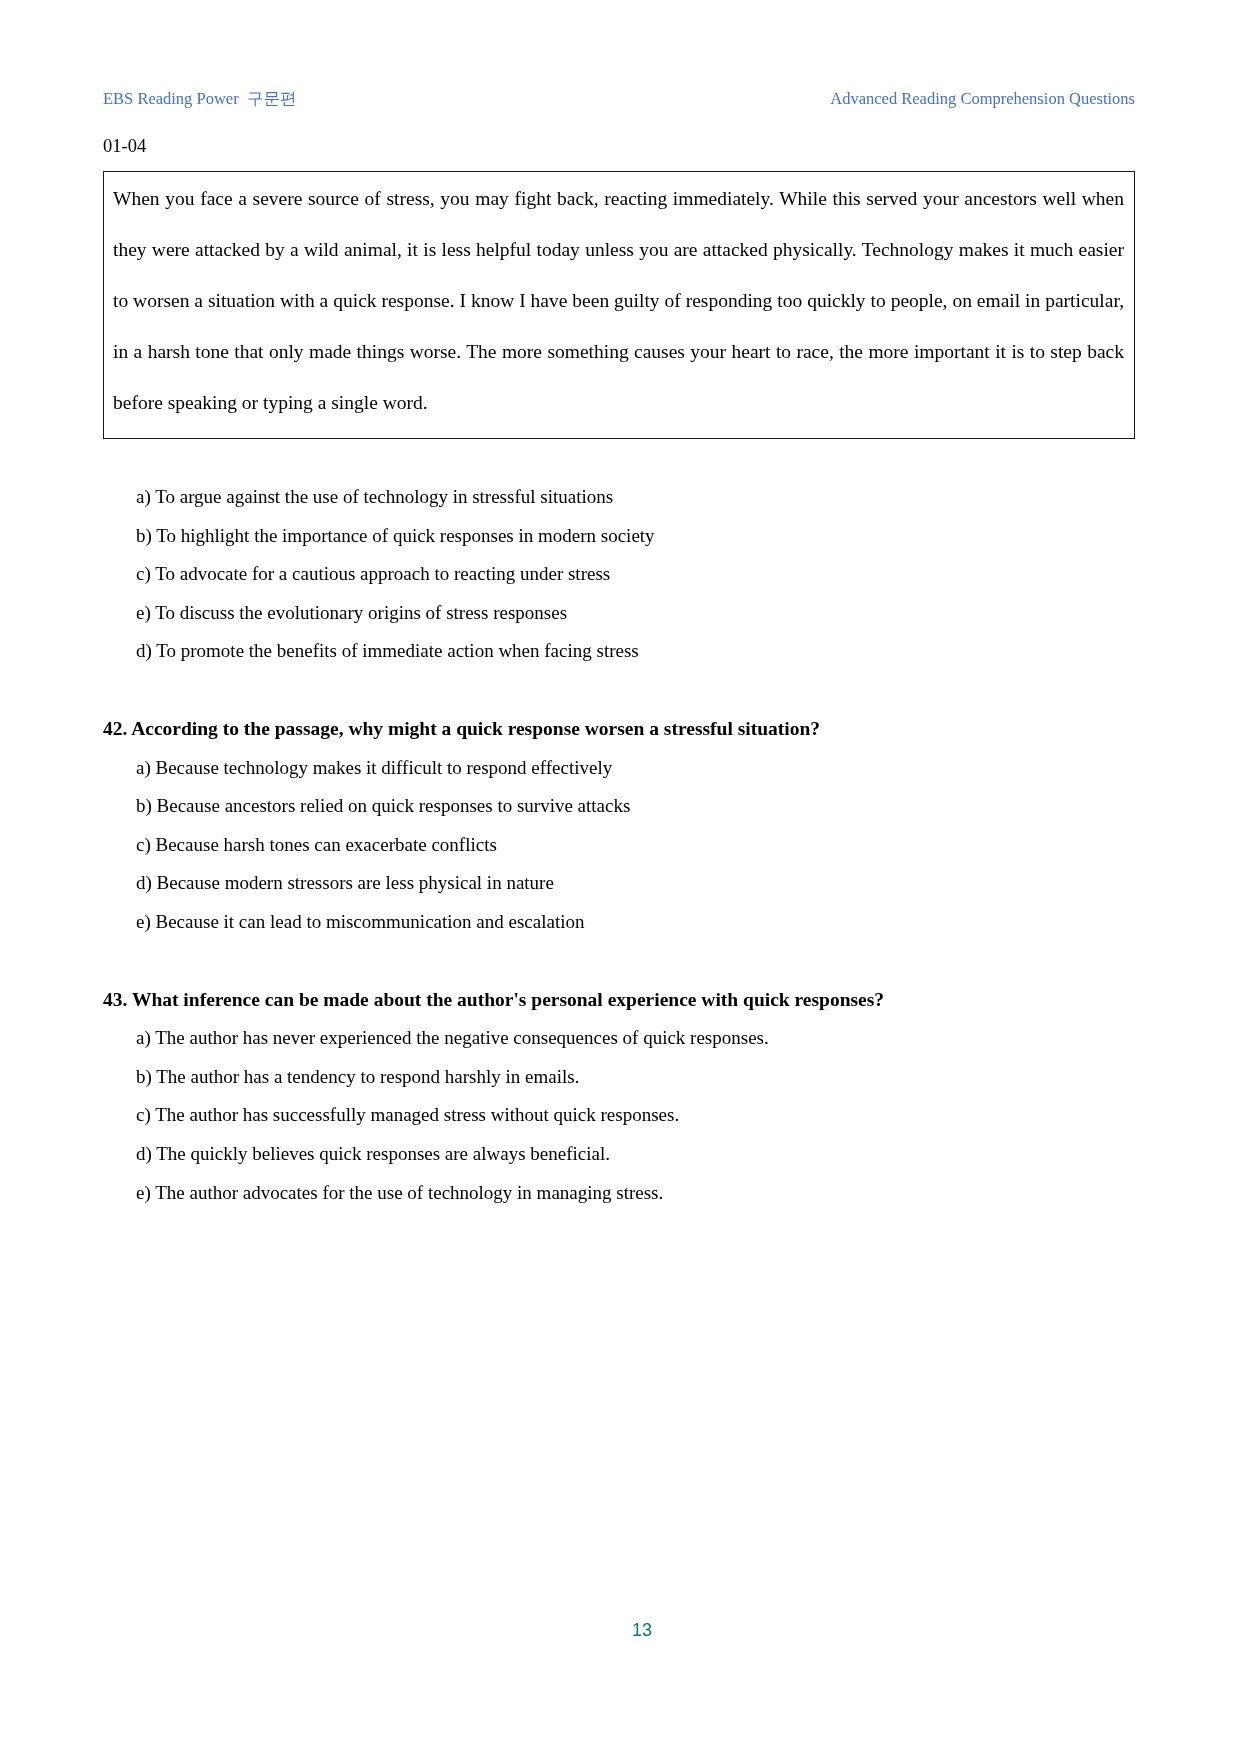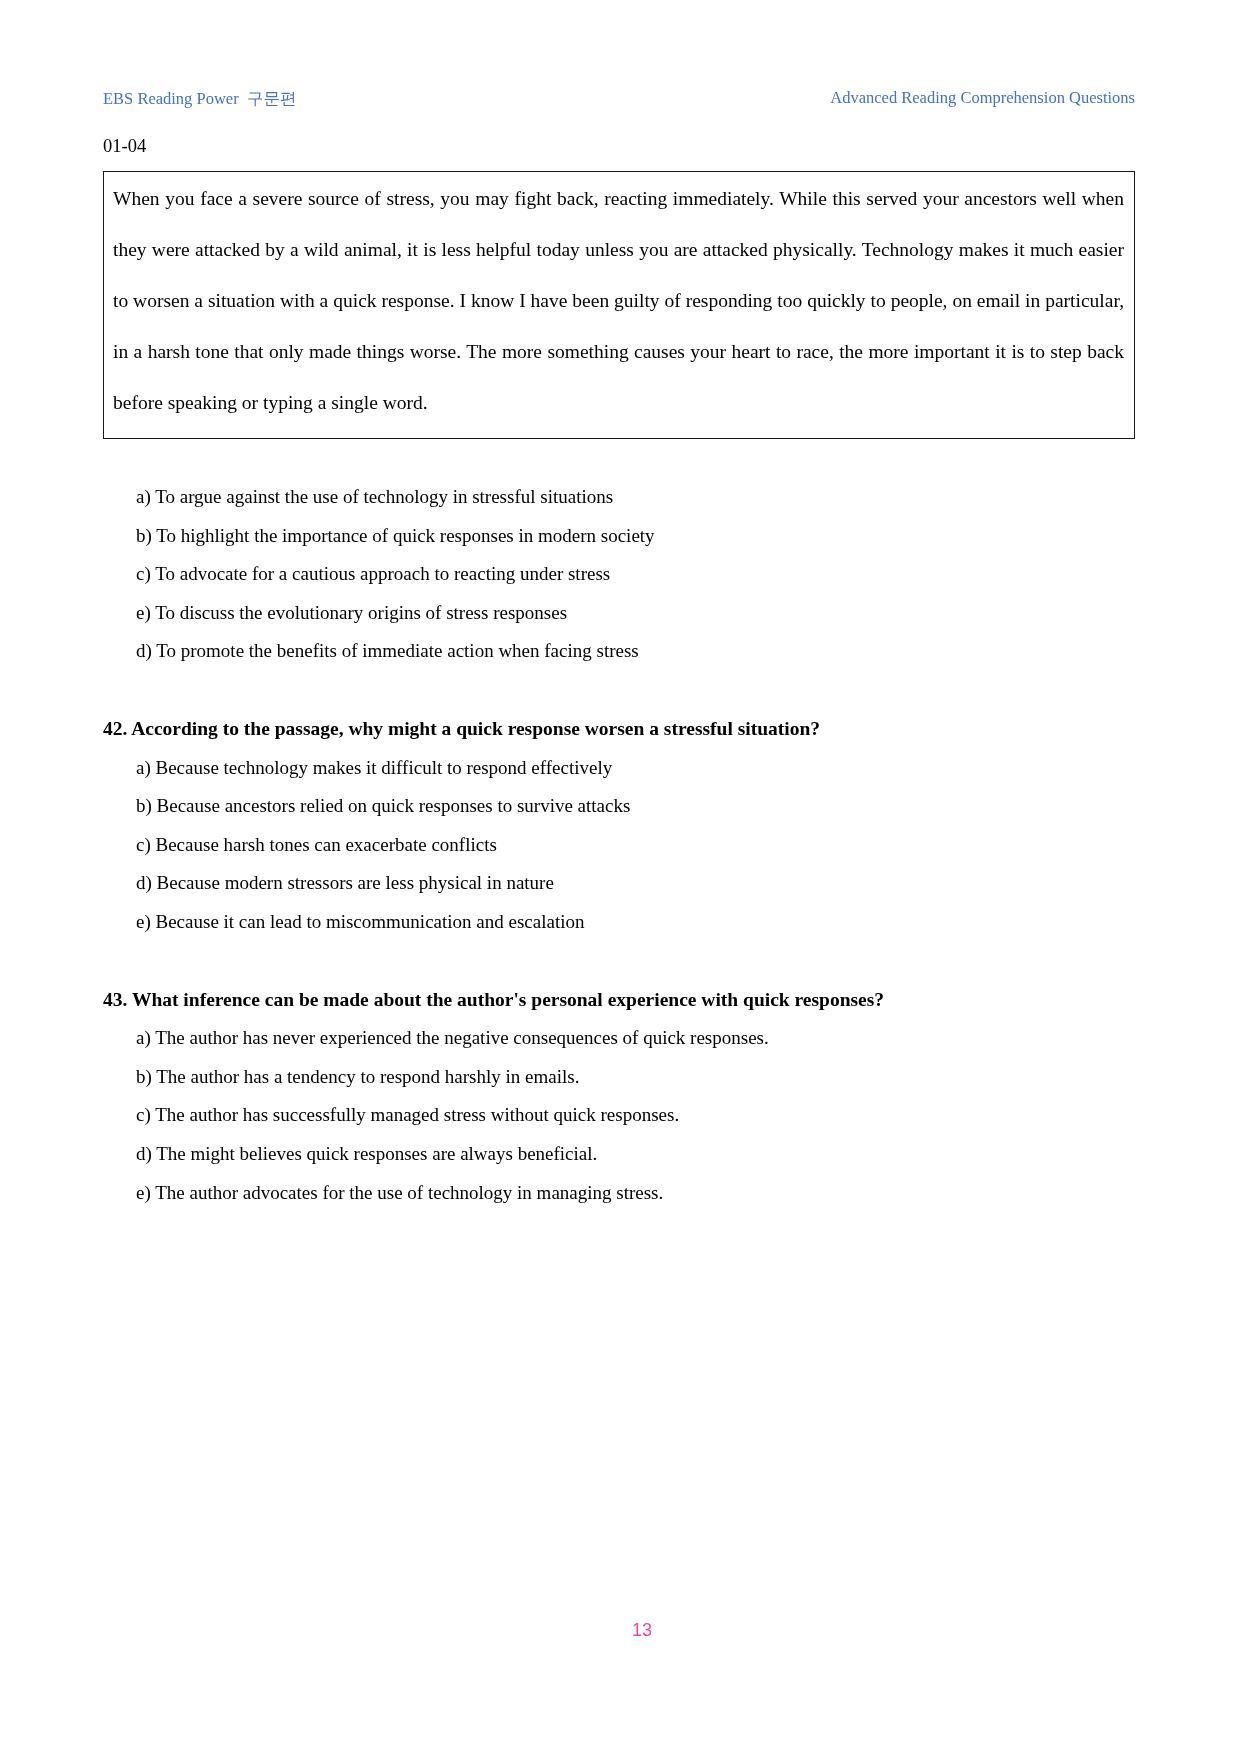--- a/index.html
+++ b/index.html
@@ -14,21 +14,21 @@
     margin: 0 auto;
     background: #ffffff;
     box-sizing: border-box;
     padding: 88px 105px 0 103px;
     font-family: "Liberation Serif", "DejaVu Serif", serif;
     color: #000000;
   }
   .doc-header {
     display: flex;
     justify-content: space-between;
-    align-items: flex-start;
+    align-items: center;
     color: #4472C4;
     font-size: 16.5px;
     white-space: pre;
   }
   .section-code {
     margin-top: 26px;
     font-size: 18.5px;
   }
   .passage-box {
     margin-top: 14px;
@@ -56,21 +56,21 @@
     line-height: 38.6px;
   }
   .page-footer {
     position: absolute;
     left: 8px;
     right: 0;
     top: 1620px;
     text-align: center;
     font-family: "Liberation Sans", "DejaVu Sans", sans-serif;
     font-size: 18px;
-    color: #ec4899;
+    color: #0f766e;
     padding-left: 36px;
   }
 </style>
 </head>
 <body>
 
 <div class="page">
 
   <div class="doc-header">
     <span>EBS Reading Power  구문편</span>
@@ -109,20 +109,20 @@
 
   <div class="question-block">
     <div class="question-heading">
       <span>43.</span>
       <span>What inference can be made about the author's personal experience with quick responses?</span>
     </div>
     <div class="options">
       <div class="option">a) The author has never experienced the negative consequences of quick responses.</div>
       <div class="option">b) The author has a tendency to respond harshly in emails.</div>
       <div class="option">c) The author has successfully managed stress without quick responses.</div>
-      <div class="option">d) The might believes quick responses are always beneficial.</div>
+      <div class="option">d) The quickly believes quick responses are always beneficial.</div>
       <div class="option">e) The author advocates for the use of technology in managing stress.</div>
     </div>
   </div>
 
   <div class="page-footer">13</div>
 
 </div>
 
 </body></html>

